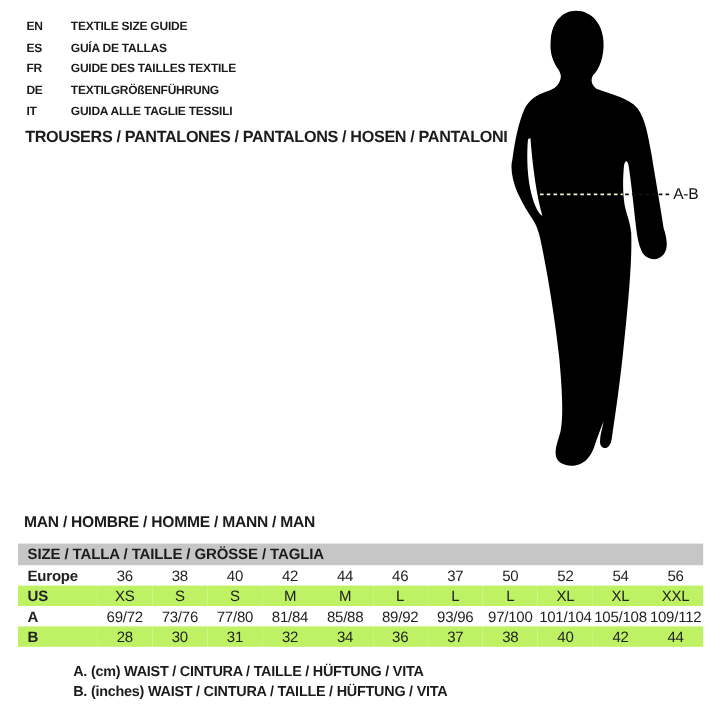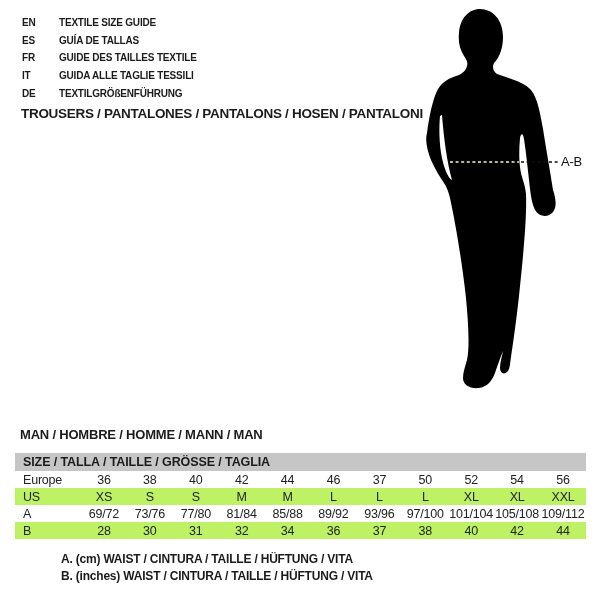--- a/index.html
+++ b/index.html
@@ -30,21 +30,21 @@
     letter-spacing:-0.2px;color:#111;}
 
   
   .size-table{position:absolute;top:453px;left:15px;width:571px;
     border-collapse:collapse;table-layout:fixed;font-size:12.5px;color:#222;}
   .size-table th.hdr{background:#c6c6c6;text-align:left;font-weight:bold;
     padding:0 0 0 8px;height:18px;font-size:12.5px;letter-spacing:-0.1px;
     color:#1b1b1b;white-space:nowrap;}
   .size-table td{height:17px;text-align:center;padding:0;font-weight:normal;
     white-space:nowrap;letter-spacing:-0.2px;}
-  .size-table td.row-label{text-align:left;padding-left:8px;}
+  .size-table td.row-label{text-align:left;padding-left:8px;font-weight:bold;}
   .size-table tr.alt{background:#bef264;}
 
   
   .notes{position:absolute;top:551px;left:20px;font-weight:bold;font-size:12px;
     letter-spacing:-0.2px;line-height:17.3px;}
   .notes div{white-space:nowrap;margin-left:41px;}
 </style>
 </head>
 <body>
 
@@ -57,26 +57,26 @@
     </div>
     <div class="lang-row">
       <span class="lang-code">ES</span>
       <span class="lang-label">GUÍA DE TALLAS</span>
     </div>
     <div class="lang-row">
       <span class="lang-code">FR</span>
       <span class="lang-label">GUIDE DES TAILLES TEXTILE</span>
     </div>
     <div class="lang-row">
+      <span class="lang-code">DE</span>
+      <span class="lang-label">TEXTILGRÖßENFÜHRUNG</span>
+    </div>
+    <div class="lang-row">
       <span class="lang-code">IT</span>
       <span class="lang-label">GUIDA ALLE TAGLIE TESSILI</span>
-    </div>
-    <div class="lang-row">
-      <span class="lang-code">DE</span>
-      <span class="lang-label">TEXTILGRÖßENFÜHRUNG</span>
     </div>
   </div>
 
   <div class="category-title">TROUSERS / PANTALONES / PANTALONS / HOSEN / PANTALONI</div>
 
   <div class="figure-wrap">
     <svg viewBox="0 0 200 400" xmlns="http://www.w3.org/2000/svg">
       <path fill="#000000" d="
         M 80 9
         C 93 9 103 20 103 37

